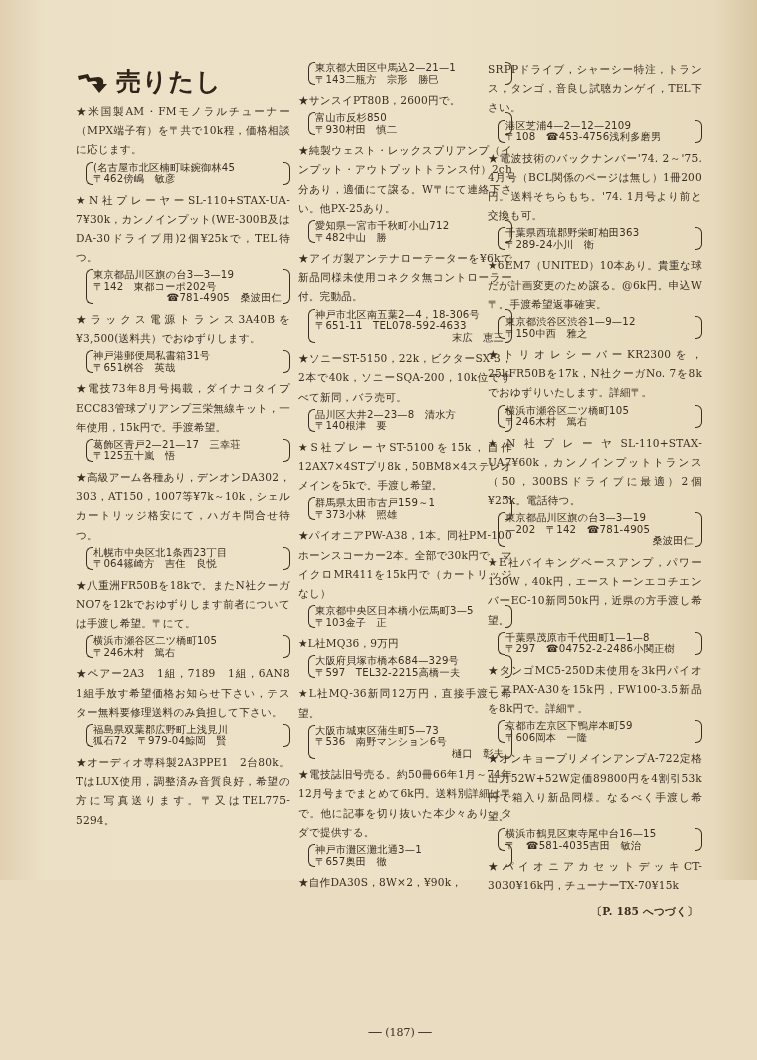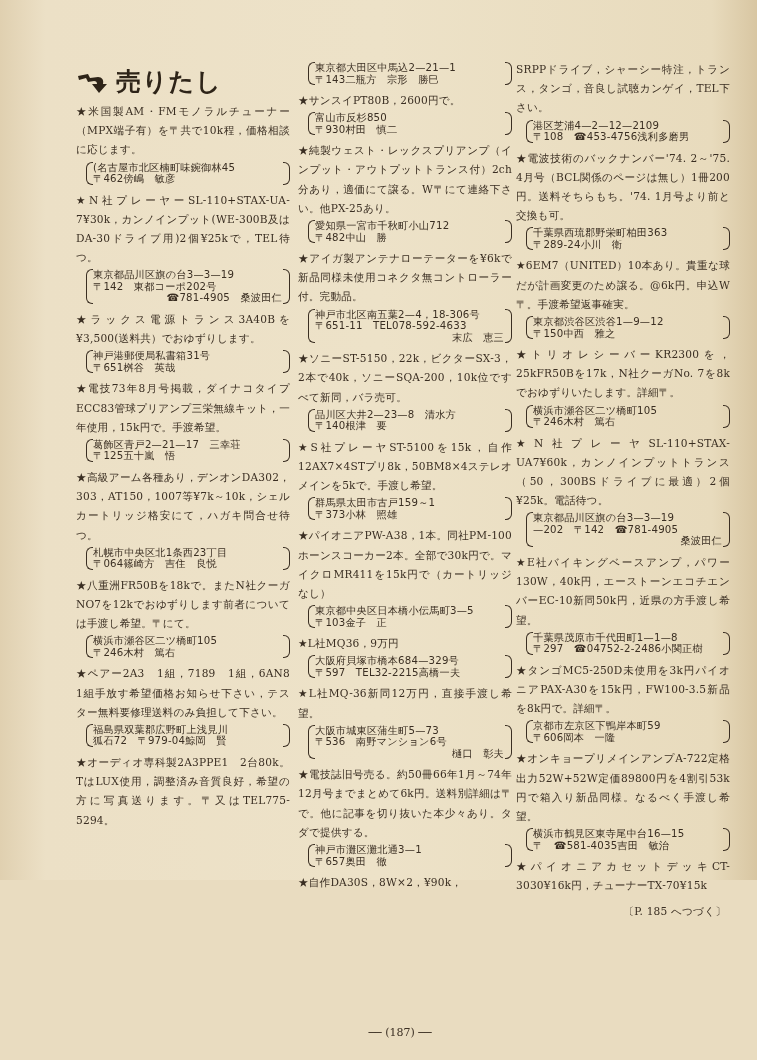--- a/index.html
+++ b/index.html
@@ -13,21 +13,21 @@
   .page {
     position: absolute; left: 0; top: 0; width: 757px; height: 880px;
     background: linear-gradient(90deg, #e0d0b0 0%, #ece0c6 6%, #ede2c8 50%, #e8dbbd 94%, #d8c6a2 100%);
   }
   .col {
     position: absolute; top: 62px; width: 214px;
     font-size: 10.6px; line-height: 19.2px; letter-spacing: 0.2px;
   }
   .col1 { left: 76px; }
   .col2 { left: 298px; top: 60px; }
-  .col3 { left: 516px; top: 60px; }
+  .col3 { left: 488px; top: 60px; }
   .heading {
     display: flex; align-items: center; height: 40px; margin-bottom: 0px;
   }
   .heading .arrow {
     width: 34px; height: 24px; margin-right: 6px; position: relative;
   }
   .heading .title {
     font-family: "DejaVu Sans", sans-serif; font-size: 25px; font-weight: bold;
     color: #2e2418; letter-spacing: 1px;
   }
@@ -44,21 +44,21 @@
   }
   .addr::before { left: 0; border-right: none; border-radius: 6px 0 0 6px; }
   .addr::after { right: 0; border-left: none; border-radius: 0 6px 6px 0; }
   .addr-line { display: flex; justify-content: flex-start; white-space: nowrap; }
   .addr-line.right { justify-content: flex-end; }
   .footer-num {
     position: absolute; top: 1026px; left: 340px; width: 120px; text-align: center;
     font-size: 11px; color: #3a2e22;
   }
   .cont {
-    text-align: right; font-size: 10.6px; font-weight: normal; margin-top: 0px; padding-right: 4px;
+    text-align: right; font-size: 10.6px; font-weight: bold; margin-top: 0px; padding-right: 4px;
   }
 </style>
 </head>
 <body>
 
 <div class="page">
 
   <div class="col col1">
     <div class="heading">
       <svg class="arrow" viewBox="0 0 34 24">

